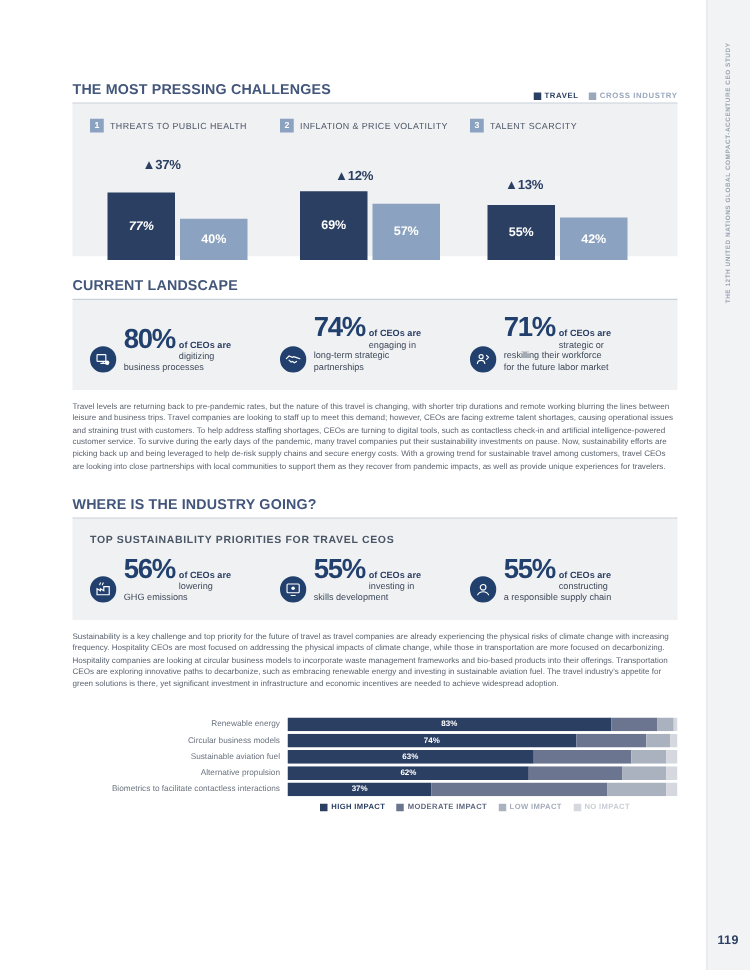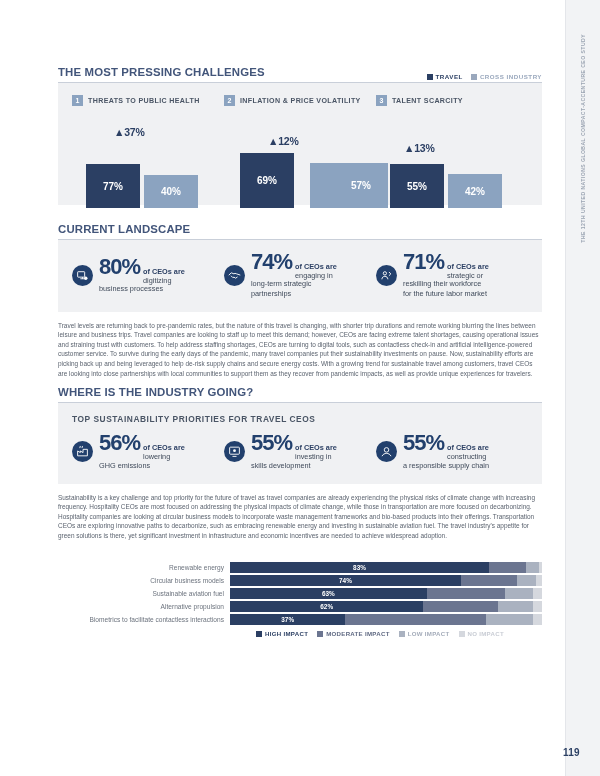--- a/index.html
+++ b/index.html
@@ -38,21 +38,21 @@
     transform: translateX(-50%) rotate(180deg);
     writing-mode: vertical-rl;
     font-size: 5.1px;
     letter-spacing: 0.45px;
     font-weight: bold;
     color: #9ba4b2;
     white-space: nowrap;
   }
   .page-number {
     position: absolute;
-    right: 20px;
+    right: 9px;
     bottom: 18px;
     font-size: 10px;
     font-weight: bold;
     color: #2b3f63;
     letter-spacing: 0.3px;
   }
 
   .content {
     position: absolute;
     left: 58px;
@@ -127,21 +127,21 @@
     color: #ffffff;
     font-size: 7px;
     font-weight: bold;
     display: flex;
     align-items: center;
     justify-content: center;
     flex: none;
   }
   .chal-label {
     font-size: 7.1px;
-    font-weight: bold;
+    font-weight: normal;
     color: #4a5565;
     letter-spacing: 0.35px;
   }
   .chal-chart {
     position: relative;
     height: 92px;
   }
   .delta {
     position: absolute;
     font-size: 10.5px;
@@ -159,21 +159,21 @@
   .bar span {
     color: #ffffff;
     font-size: 10px;
     font-weight: bold;
   }
   .bar-dark { background: #2b3f63; }
   .bar-light { background: #8ba3c0; }
 
   
   .stat-row { display: flex; }
-  .stat { width: 33.33%; display: flex; align-items: center; gap: 6px; box-sizing: border-box; padding-right: 6px;}
+  .stat { width: 33.33%; display: flex; align-items: flex-end; gap: 6px; box-sizing: border-box; padding-right: 6px;}
   .stat-icon {
     width: 21px; height: 21px; border-radius: 50%;
     background: #22406d;
     flex: none;
     margin-top: 2px;
     display: flex; align-items: center; justify-content: center;
   }
   .stat-icon svg { display:block; }
   .stat-body { flex: 1; }
   .stat-top { display: flex; align-items: baseline; gap: 3px; }
@@ -284,40 +284,40 @@
       <div class="panel" style="height:122px; padding-top:12px;">
         <div class="chal-row">
 
           <div class="chal-col">
             <div class="chal-head">
               <div class="chal-badge">1</div>
               <div class="chal-label">THREATS TO PUBLIC HEALTH</div>
             </div>
             <div class="chal-chart">
               <div class="delta" style="left:42px; top:10px;">▲37%</div>
-              <div class="bar bar-dark" style="left:14px; width:54px; height:44px;">
+              <div class="bar bar-dark" style="left:14px; width:54px; height:54px;font-style:italic;">
                 <span>77%</span>
               </div>
               <div class="bar bar-light" style="left:72px; width:54px; height:33px;text-align:center;">
                 <span>40%</span>
               </div>
             </div>
           </div>
 
           <div class="chal-col">
             <div class="chal-head">
               <div class="chal-badge">2</div>
               <div class="chal-label">INFLATION &amp; PRICE VOLATILITY</div>
             </div>
             <div class="chal-chart">
               <div class="delta" style="left:44px; top:19px;">▲12%</div>
               <div class="bar bar-dark" style="left:16px; width:54px; height:55px;justify-content:center;">
                 <span>69%</span>
               </div>
-              <div class="bar bar-light" style="left:86px; width:54px; height:45px;padding-left:24px;">
+              <div class="bar bar-light" style="left:74px; width:54px; height:45px;">
                 <span>57%</span>
               </div>
             </div>
           </div>
 
           <div class="chal-col">
             <div class="chal-head">
               <div class="chal-badge">3</div>
               <div class="chal-label">TALENT SCARCITY</div>
             </div>
@@ -403,21 +403,21 @@
 for the future labor market</div>
             </div>
           </div>
 
         </div>
       </div>
 
       <p class="para" style="margin-top:9px;">Travel levels are returning back to pre-pandemic rates, but the nature of this travel is changing, with shorter trip durations and remote working blurring the lines between leisure and business trips. Travel companies are looking to staff up to meet this demand; however, CEOs are facing extreme talent shortages, causing operational issues and straining trust with customers. To help address staffing shortages, CEOs are turning to digital tools, such as contactless check-in and artificial intelligence-powered customer service. To survive during the early days of the pandemic, many travel companies put their sustainability investments on pause. Now, sustainability efforts are picking back up and being leveraged to help de-risk supply chains and secure energy costs. With a growing trend for sustainable travel among customers, travel CEOs are looking into close partnerships with local communities to support them as they recover from pandemic impacts, as well as provide unique experiences for travelers.</p>
     </div>
 
-    <div style="margin-top:8px;">
+    <div style="margin-top:20px;">
       <div class="section-head">WHERE IS THE INDUSTRY GOING?</div>
       <div class="section-rule"></div>
 
       <div class="panel">
         <div class="panel-title">TOP SUSTAINABILITY PRIORITIES FOR TRAVEL CEOS</div>
         <div class="stat-row">
 
           <div class="stat">
             <div class="stat-icon">
               <svg width="13" height="13" viewBox="0 0 24 24" fill="none" stroke="#ffffff" stroke-width="1.7">

